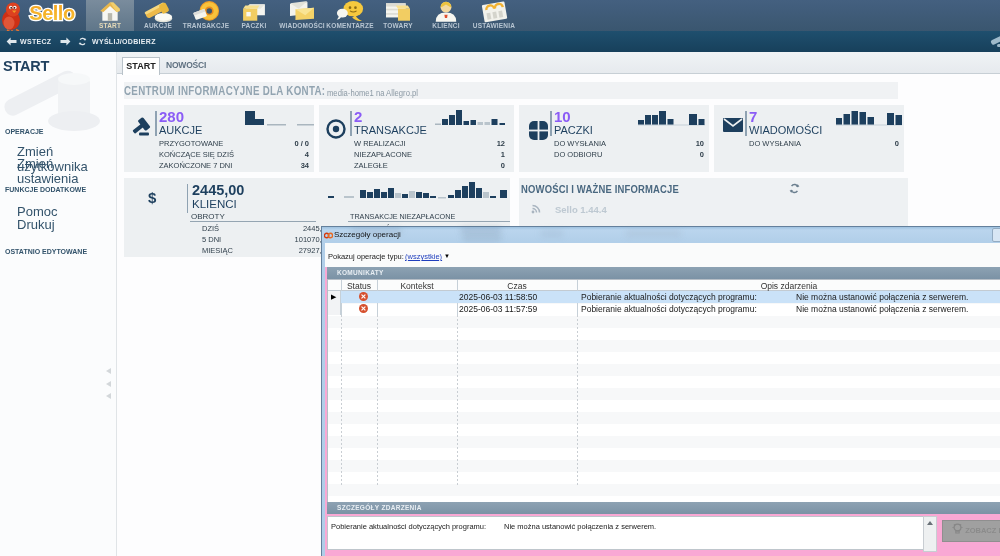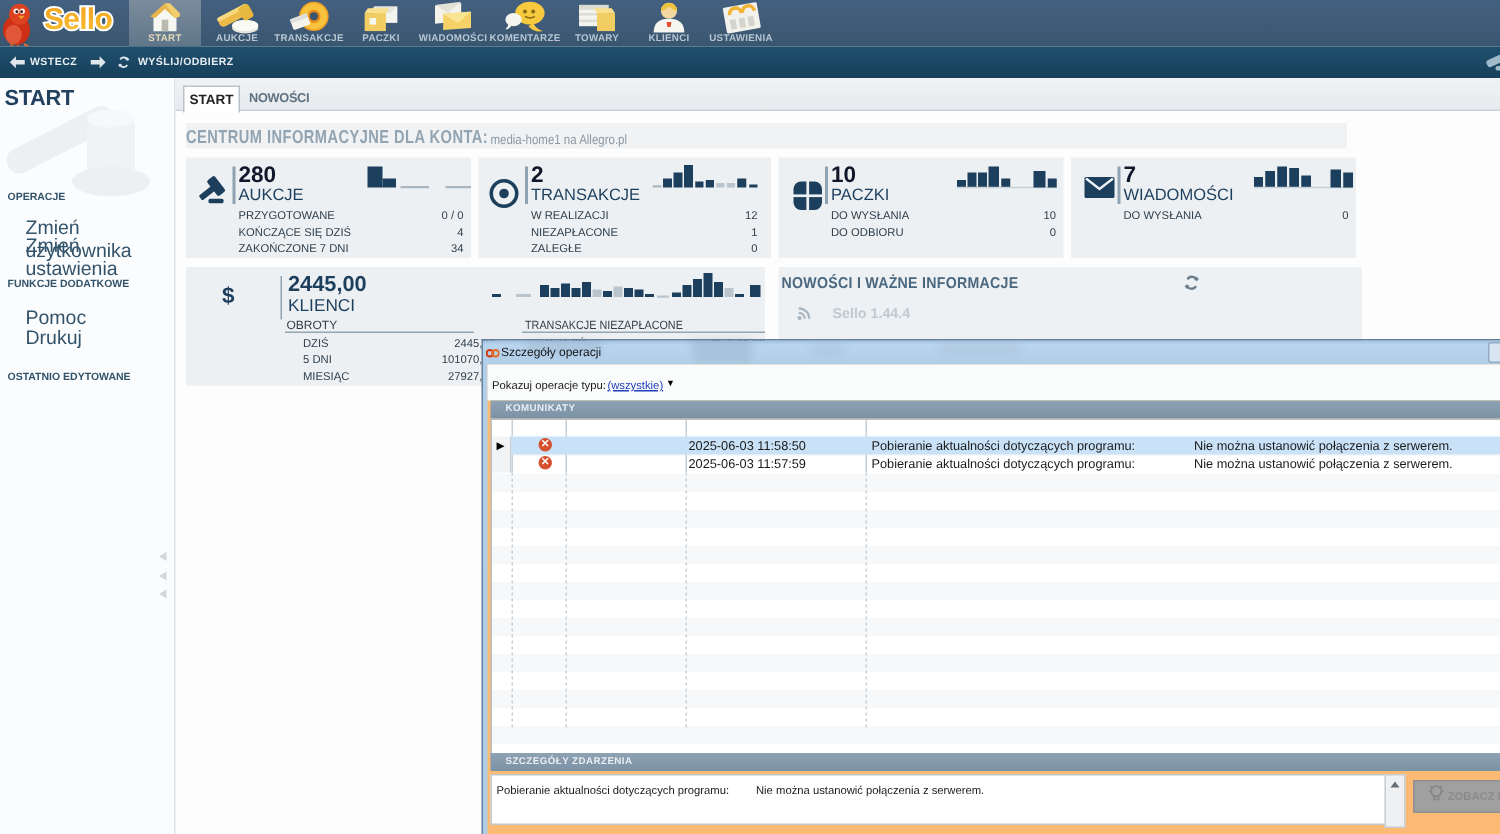--- a/index.html
+++ b/index.html
@@ -32,40 +32,40 @@
   border-bottom:1px solid #c7cfd5;}
 #tab-start{position:absolute;left:5px;top:5px;width:36px;height:17px;background:#fff;
   border:1px solid #b9c2c9;border-bottom:none;
   font-size:9px;font-weight:bold;color:#222;text-align:center;line-height:16px;z-index:3;}
 #tab-now{position:absolute;left:49px;top:6px;width:40px;height:15px;font-size:8.5px;font-weight:bold;
   color:#5f7181;text-align:center;line-height:15px;letter-spacing:-.2px;}
 
 
 .bigh{left:124px;top:84px;font-size:12.5px;font-weight:bold;color:#92a4b1;letter-spacing:.4px;}
 .card{position:absolute;top:105px;width:190px;height:67px;background:#edf0f2;}
-.card .num{position:absolute;left:35px;top:3px;font-size:15px;font-weight:bold;color:#0f172a;}
+.card .num{position:absolute;left:35px;top:3px;font-size:15px;font-weight:bold;color:#8b5cf6;}
 .card .cap{position:absolute;left:35px;top:19px;font-size:11px;color:#1d3f5e;}
 .card .sep{position:absolute;left:31px;top:6px;width:1.5px;height:25px;background:#8fa2b2;}
 .crow{position:absolute;left:35px;right:5px;font-size:7.5px;color:#2f3e4a;}
-.crow b{position:absolute;right:0;font-weight:normal;}
+.crow b{position:absolute;right:0;font-weight:bold;}
 .cicon{position:absolute;left:8px;top:9px;}
 .chart{position:absolute;right:6px;top:3px;}
 
 #fincard{position:absolute;left:124px;top:178px;width:386px;height:79px;background:#edf0f2;}
 #news{position:absolute;left:519px;top:178px;width:389px;height:79px;background:#eef1f3;}
 #news .nh{position:absolute;left:2px;top:5px;font-size:10.5px;font-weight:bold;color:#4a6880;letter-spacing:.2px;transform:scaleX(.9);transform-origin:0 0;}
 #news .ni{position:absolute;left:36px;top:26px;font-size:9.5px;font-weight:bold;color:#bec9d2;}
 
 
 #dialog{left:321px;top:226px;width:679px;height:411px;z-index:10;}
 #dlg-frame{position:absolute;left:0;top:0;width:678px;height:330px;
   background:linear-gradient(180deg,#9ec2e0 0,#bad5ee 3px,#b2cfe9 14px,#b0cde8 100%);border:1px solid #64809c;border-right:none;}
 #dlg-icon{position:absolute;left:4px;top:5px;}
 #dlg-title{position:absolute;left:13px;top:4px;font-size:8px;color:#111;}
-#dlg-client{position:absolute;left:4px;top:17px;width:675px;height:313px;background:#fdba74;}
+#dlg-client{position:absolute;left:4px;top:17px;width:675px;height:313px;background:#f9a8d4;}
 .bar{position:absolute;background:linear-gradient(#8da2b3,#7b92a5);color:#e8eef3;
   font-size:6.5px;font-weight:bold;letter-spacing:.3px;}
 #grid{position:absolute;left:2px;top:36px;width:673px;height:223px;background:repeating-linear-gradient(#fff 0,#fff 12px,#f7f8f9 12px,#f7f8f9 24px);border:1px solid #b6bec6;border-right:none;}
 #grid .hdr{position:absolute;left:0;top:0;height:10px;width:100%;background:#fbfcfc;border-bottom:1px solid #c3cbd2;
   font-size:8.5px;color:#333;}
 #grid .hdr div{position:absolute;top:1px;text-align:center;}
 .vline{position:absolute;top:0;width:1px;background:#c6d0d8;}
 .vdash{position:absolute;width:1px;background-image:linear-gradient(#c9ced3 50%,transparent 50%);background-size:1px 4px;}
 .grow{position:absolute;left:0;width:100%;height:12px;font-size:8.5px;color:#1a1a1a;}
 .gsel{background:#cae2f8;}
@@ -403,20 +403,26 @@
   <div class="abs" style="left:220px;top:4px;width:22px;height:7px;background:rgba(120,140,160,.15);filter:blur(3px)"></div>
   <div class="abs" style="left:305px;top:4px;width:55px;height:7px;background:rgba(150,165,180,.2);filter:blur(3px)"></div>
   <div class="abs" style="left:671px;top:2px;width:16px;height:12px;background:#d8e6f4;border:1px solid #93abc2;border-radius:2px"></div>
   <div id="dlg-client">
     <div class="abs" style="left:0;top:0;width:675px;height:24px;background:#fafbfb"></div>
     <div class="abs" style="left:3px;top:9px;font-size:7.5px;color:#1a1a1a">Pokazuj operacje typu:</div>
     <div class="abs" style="left:80px;top:9px;font-size:7.5px;color:#1f3ebd;text-decoration:underline">(wszystkie)</div>
     <div class="abs" style="left:119px;top:10px;font-size:6px;color:#000">▼</div>
     <div class="bar" style="left:2px;top:24px;width:673px;height:12px;padding-left:10px;line-height:12px;box-sizing:border-box">KOMUNIKATY</div>
     <div id="grid">
+      <div class="hdr">
+        <div style="left:13px;width:36px">Status</div>
+        <div style="left:49px;width:80px">Kontekst</div>
+        <div style="left:129px;width:120px">Czas</div>
+        <div style="left:249px;width:424px">Opis zdarzenia</div>
+      </div>
       <div class="vline" style="left:13px;height:35px"></div>
       <div class="vline" style="left:49px;height:35px"></div>
       <div class="vline" style="left:129px;height:35px"></div>
       <div class="vline" style="left:249px;height:35px"></div>
       <div class="abs" style="left:0;top:11px;width:13px;height:24px;background:#f2f3f5;border-right:1px solid #c6d0d8;box-sizing:border-box"></div>
       <span class="abs" style="left:3px;top:13px;font-size:7px;color:#000">▶</span>
       <div class="grow gsel" style="top:11px;left:13px;width:660px">
         <span class="rico" style="left:18px;top:1px">✕</span>
         <span class="abs" style="left:118px;top:1px">2025-06-03 11:58:50</span>
         <span class="abs" style="left:240px;top:1px">Pobieranie aktualności dotyczących programu:</span>

